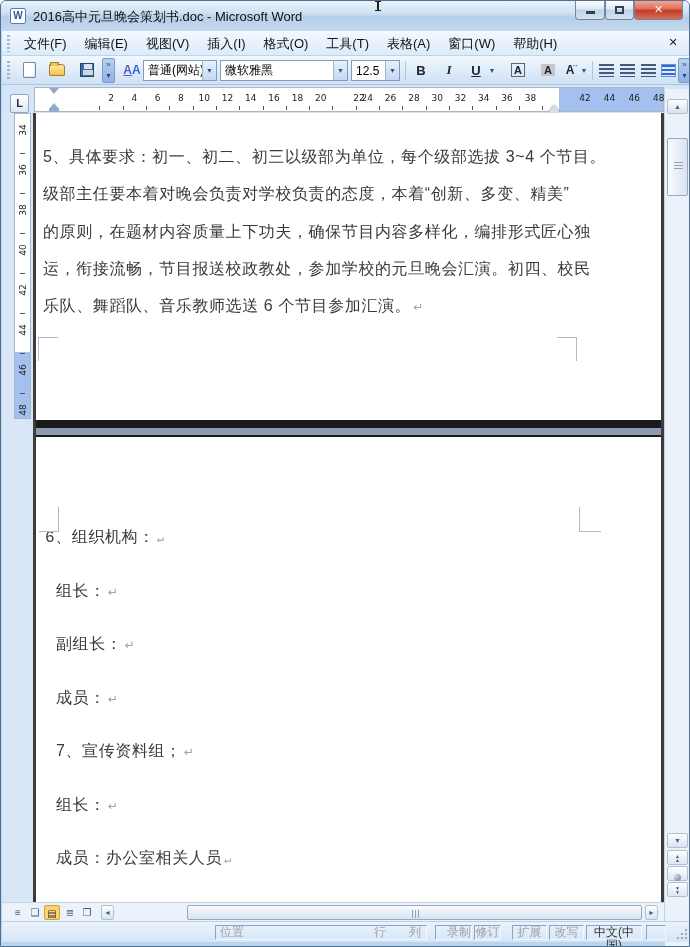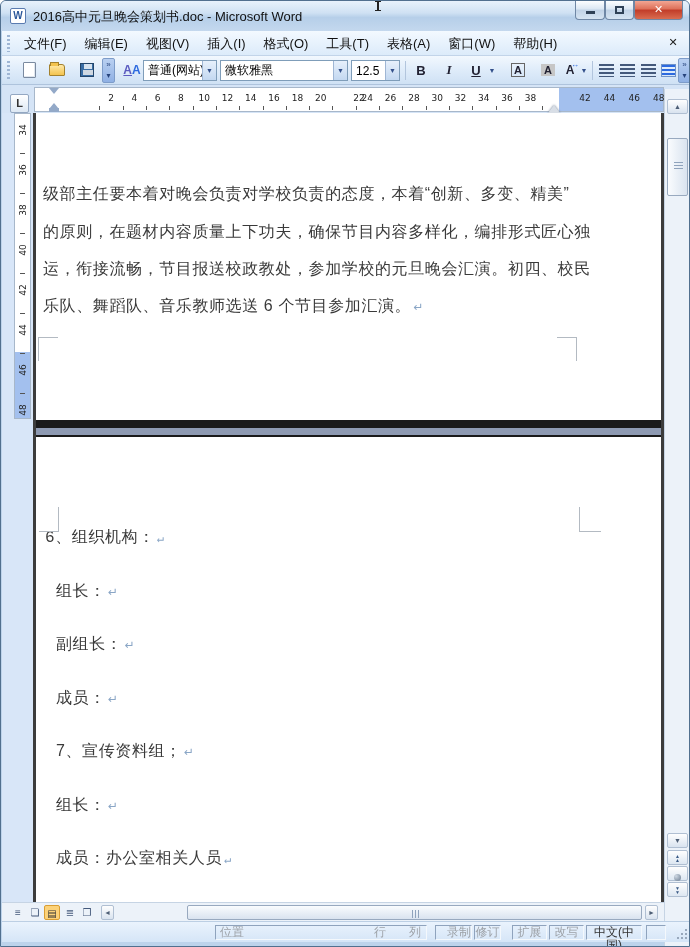--- a/index.html
+++ b/index.html
@@ -283,20 +283,21 @@
         <span class="vtick" style="top: 119px;"></span>
         <span class="vtick" style="top: 159px;"></span>
         <span class="vtick" style="top: 199px;"></span>
         <span class="vtick" style="top: 239px;"></span>
         <span class="vtick" style="top: 279px;"></span>
       </div>
   </div>
 
   <div class="docarea">
     <div class="page" id="page1" style="top:0;height:307px;">
+        <div class="textline" style="left: 7px; top: 34px;"><span>5、具体要求：初一、初二、初三以级部为单位，每个级部选拔 3~4 个节目。</span></div>
         <div class="textline" style="left: 7px; top: 108.6px;"><span>的原则，在题材内容质量上下功夫，确保节目内容多样化，编排形式匠心独</span></div>
         <div class="textline" style="left: 7px; top: 71.3px;"><span>级部主任要本着对晚会负责对学校负责的态度，本着“创新、多变、精美”</span></div>
         <div class="textline" style="left: 7px; top: 145.9px;"><span>运，衔接流畅，节目报送校政教处，参加学校的元旦晚会汇演。初四、校民</span></div>
         <div class="textline" style="left: 7px; top: 183.2px;"><span>乐队、舞蹈队、音乐教师选送 6 个节目参加汇演。</span><span class="pmark">↵</span></div>
       </div>
     <div class="sep-band1"></div>
     <div class="sep-band2"></div>
     <div class="sep-band3"></div>
     <div class="page" id="page2" style="top:324px;height:465px;">
         <div class="textline" style="left: 9px; top: 90px; font-family: Liberation Mono, monospace;"><span>6、组织机构：</span><span class="pmark">↵</span></div>

